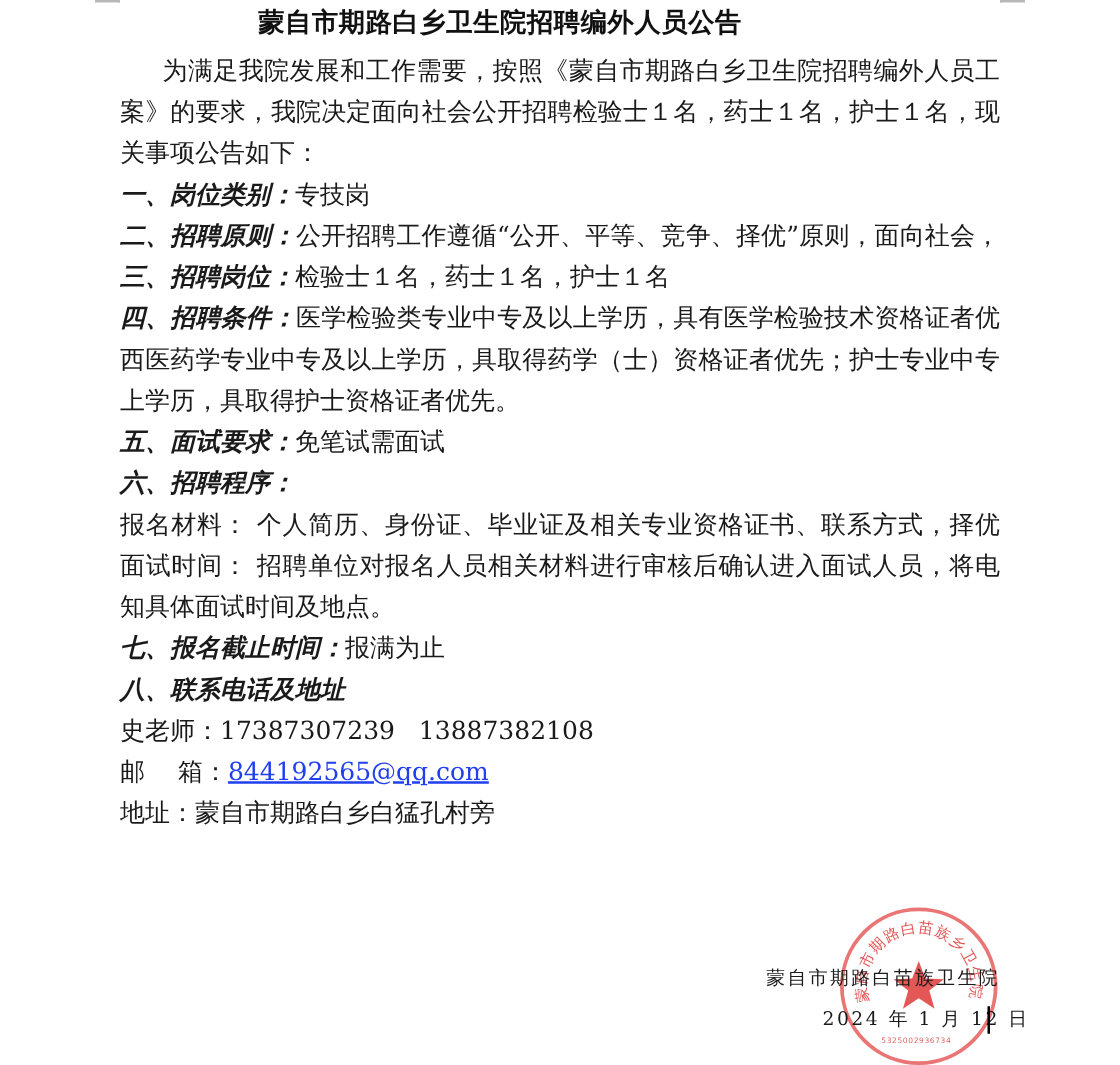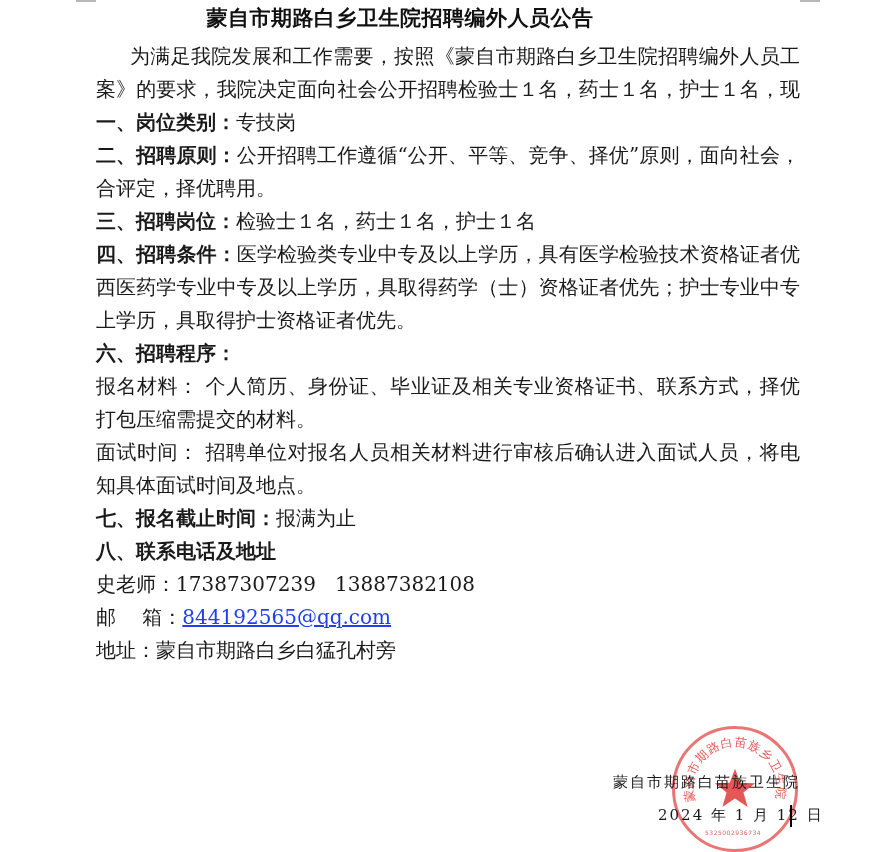--- a/index.html
+++ b/index.html
@@ -11,21 +11,21 @@
   .corner.right { left: 800px; }
   .corner.right::after { content: ""; position: absolute; left: 0; top: -2px; width: 1px; height: 4px; background: #b8b8b8; }
 
   .title { position: absolute; top: 4px; left: 0; width: 800px; text-align: center;
            font-size: 21px; font-weight: bold; letter-spacing: 0.5px; color: #111; }
 
   .page { position: absolute; left: 96px; top: 40px; width: 704px; font-size: 20px; }
   .line { height: 33px; line-height: 33px; white-space: nowrap; }
   .line.full { text-align: justify; text-align-last: justify; white-space: normal; overflow: hidden; }
   .indent { padding-left: 34px; }
-  .b { font-weight: bold; }
+  .b { font-weight: bold; font-style: italic; }
   .mail { color: #1f3ff0; text-decoration: underline; }
 
   .sign { position: absolute; font-size: 15px; color: #1a1a1a; letter-spacing: 2px; white-space: nowrap; }
   .sign.org { left: 613px; top: 773px; }
   .sign.date { left: 658px; top: 806px; }
   .caret { position: absolute; left: 790px; top: 805px; width: 2px; height: 22px; background: #000; }
 
   .stamp { position: absolute; left: 672px; top: 726px; width: 126px; height: 126px; border-radius: 50%;
            border: 3px solid rgba(222,52,52,0.8); box-sizing: border-box; opacity: 0.85; }
   .stamp .ring-text { position: absolute; inset: 0; }
@@ -36,47 +36,49 @@
 <body>
 
 <div class="corner left"></div>
 <div class="corner right"></div>
 
 <div class="title">蒙自市期路白乡卫生院招聘编外人员公告</div>
 
 <div class="page">
   <div class="line full indent">为满足我院发展和工作需要，按照《蒙自市期路白乡卫生院招聘编外人员工作方</div>
   <div class="line full">案》的要求，我院决定面向社会公开招聘检验士１名，药士１名，护士１名，现将有</div>
+  <div class="line">关事项公告如下：</div>
 
   <div class="line">
     <span class="b">一、岗位类别：</span><span>专技岗</span>
   </div>
 
   <div class="line full">
     <span class="b">二、招聘原则：</span><span>公开招聘工作遵循“公开、平等、竞争、择优”原则，面向社会，综</span>
   </div>
-  <div class="line">合评定，择优聘用。</div>
 
   <div class="line">
     <span class="b">三、招聘岗位：</span><span>检验士１名，药士１名，护士１名</span>
   </div>
 
   <div class="line full">
     <span class="b">四、招聘条件：</span><span>医学检验类专业中专及以上学历，具有医学检验技术资格证者优先；</span>
   </div>
   <div class="line full">西医药学专业中专及以上学历，具取得药学（士）资格证者优先；护士专业中专及以</div>
   <div class="line">上学历，具取得护士资格证者优先。</div>
 
+  <div class="line">
+    <span class="b">五、面试要求：</span><span>免笔试需面试</span>
+  </div>
 
   <div class="line">
     <span class="b">六、招聘程序：</span>
   </div>
 
   <div class="line full">报名材料： 个人简历、身份证、毕业证及相关专业资格证书、联系方式，择优聘用</div>
-  <div class="line">打包压缩需提交的材料。</div>
 
   <div class="line full">面试时间： 招聘单位对报名人员相关材料进行审核后确认进入面试人员，将电话通</div>
   <div class="line">知具体面试时间及地点。</div>
 
   <div class="line">
     <span class="b">七、报名截止时间：</span><span>报满为止</span>
   </div>
 
   <div class="line">
     <span class="b">八、联系电话及地址</span>

